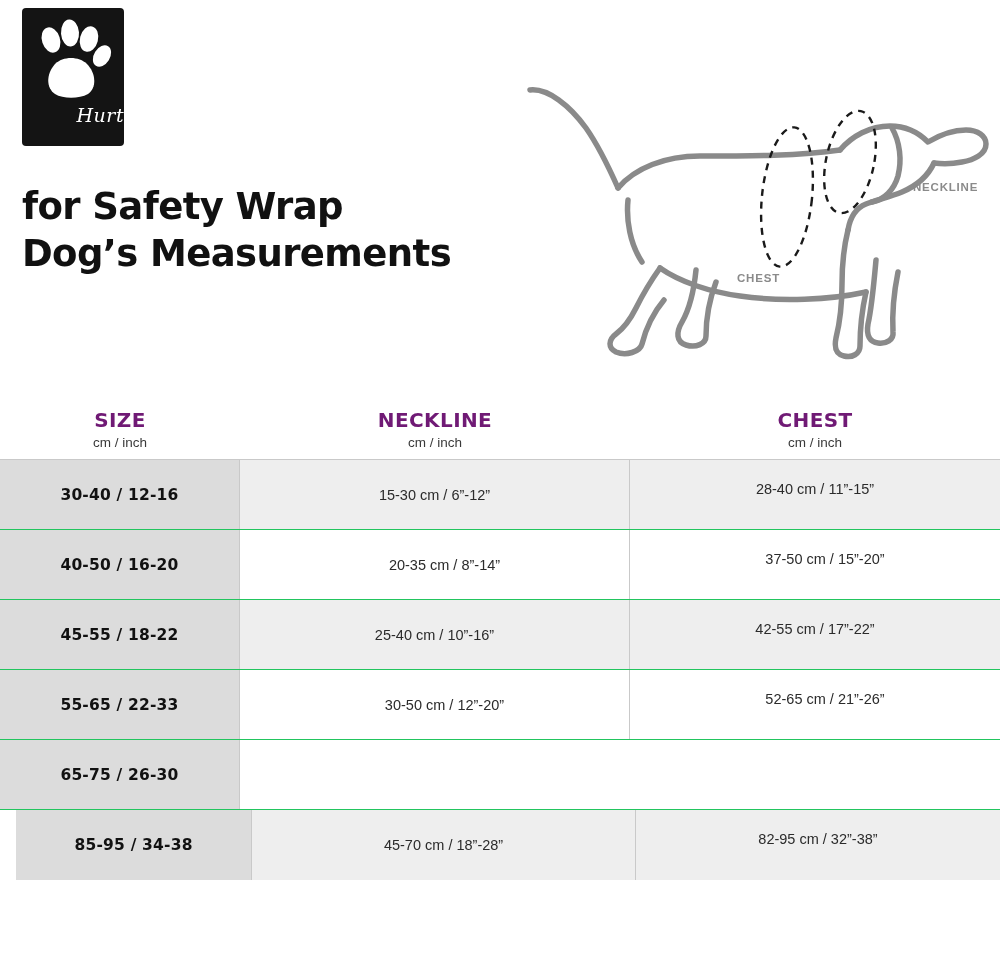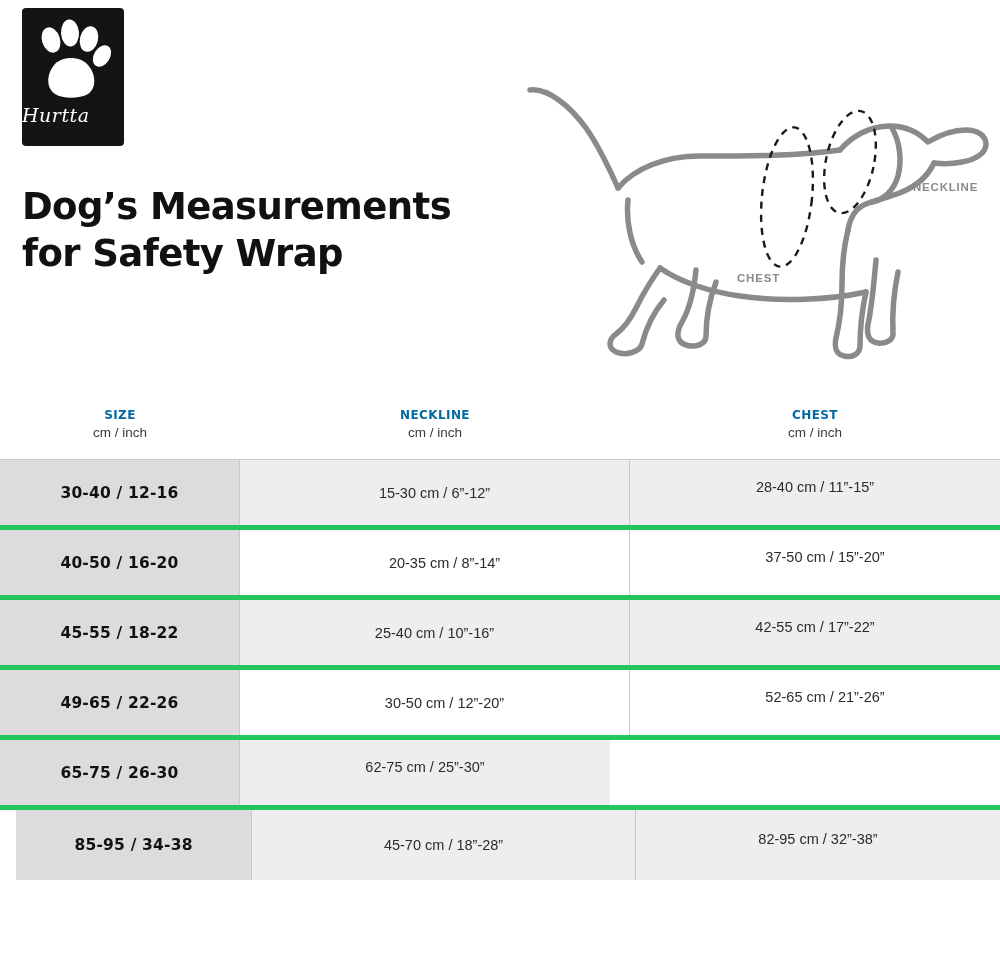--- a/index.html
+++ b/index.html
@@ -32,21 +32,21 @@
     position: absolute;
     left: 0; top: 10px;
     width: 102px;
     height: 88px;
   }
   .logo-word {
     position: absolute;
     left: 0;
     top: 96px;
     width: 122px;
-    text-align: left;
+    text-align: right;
     color: #ffffff;
     font-family: "DejaVu Serif", serif;
     font-style: italic;
     font-size: 19px;
     letter-spacing: 0.5px;
   }
 
   
   .heading {
     position: absolute;
@@ -92,37 +92,37 @@
     height: 62px;
     border-bottom: 1px solid #c9c9c9;
   }
   .th {
     padding-top: 10px;
     text-align: center;
   }
   .th .t1 {
     font-family: "DejaVu Sans", sans-serif;
     font-weight: bold;
-    font-size: 12px;
+    font-size: 20px;
     letter-spacing: 0.4px;
-    color: #0369a1;
+    color: #701a75;
   }
   .th .t2 {
     margin-top: 3px;
     font-size: 13.5px;
     color: #3a3a3a;
   }
   .col-size  { width: 240px; }
   .col-neck  { width: 390px; }
   .col-chest { width: 370px; }
 
   .row {
     display: flex;
     height: 70px;
-    border-bottom: 5px solid #22c55e;
+    border-bottom: 1px solid #22c55e;
   }
   .row:last-child { border-bottom: none; padding-left: 16px; }
   .cell {
     display: flex;
     align-items: center;
     justify-content: center;
     font-size: 14.5px;
     color: #2b2b2b;
   }
   .cell-size {
@@ -157,22 +157,22 @@
       <ellipse cx="29" cy="22" rx="9" ry="13" fill="#ffffff" transform="rotate(-18 29 22)"></ellipse>
       <ellipse cx="48" cy="15" rx="9" ry="13.5" fill="#ffffff" transform="rotate(-4 48 15)"></ellipse>
       <ellipse cx="67" cy="21" rx="9" ry="13" fill="#ffffff" transform="rotate(14 67 21)"></ellipse>
       <ellipse cx="80" cy="38" rx="8" ry="11.5" fill="#ffffff" transform="rotate(32 80 38)"></ellipse>
       <path d="M33 46 C24 56 24 70 33 76 C41 81 57 81 66 76 C75 70 74 55 65 46 C57 38 41 38 33 46 Z" fill="#ffffff"></path>
     </svg>
     <div class="logo-word">Hurtta</div>
   </div>
 
   <div class="heading">
+    <div>for Safety Wrap</div>
     <div>Dog’s Measurements</div>
-    <div>for Safety Wrap</div>
   </div>
 
   <svg class="dog-illo" viewBox="0 0 500 320" aria-hidden="true">
     <g fill="none" stroke="#8a8a8a" stroke-width="5.5" stroke-linejoin="round" stroke-linecap="round">
 
       <path d="M30 30 C48 28 70 46 86 68 C100 88 110 110 118 128"></path>
 
       <path d="M118 128 C135 108 165 96 200 96 C250 96 300 96 340 90"></path>
 
       <path d="M340 90 C352 76 370 66 390 66 C406 66 418 72 428 82
@@ -255,34 +255,31 @@
       <div class="cell cell-size">45-55 / 18-22</div>
       <div class="cell cell-neck">
           <span class="inner">25-40 cm / 10”-16”</span>
         </div>
       <div class="cell cell-chest">
           <span class="inner">42-55 cm / 17”-22”</span>
         </div>
     </div>
 
     <div class="row plain">
-      <div class="cell cell-size">49-65 / 22-26</div>
+      <div class="cell cell-size">55-65 / 22-33</div>
       <div class="cell cell-neck">
           <span class="inner">30-50 cm / 12”-20”</span>
         </div>
       <div class="cell cell-chest">
           <span class="inner">52-65 cm / 21”-26”</span>
         </div>
     </div>
 
     <div class="row shaded">
       <div class="cell cell-size">65-75 / 26-30</div>
-      <div class="cell cell-chest">
-          <span class="inner">62-75 cm / 25”-30”</span>
-        </div>
     </div>
 
 
     <div class="row shaded">
       <div class="cell cell-size">85-95 / 34-38</div>
       <div class="cell cell-neck">
           <span class="inner">45-70 cm / 18”-28”</span>
         </div>
       <div class="cell cell-chest">
           <span class="inner">82-95 cm / 32”-38”</span>

